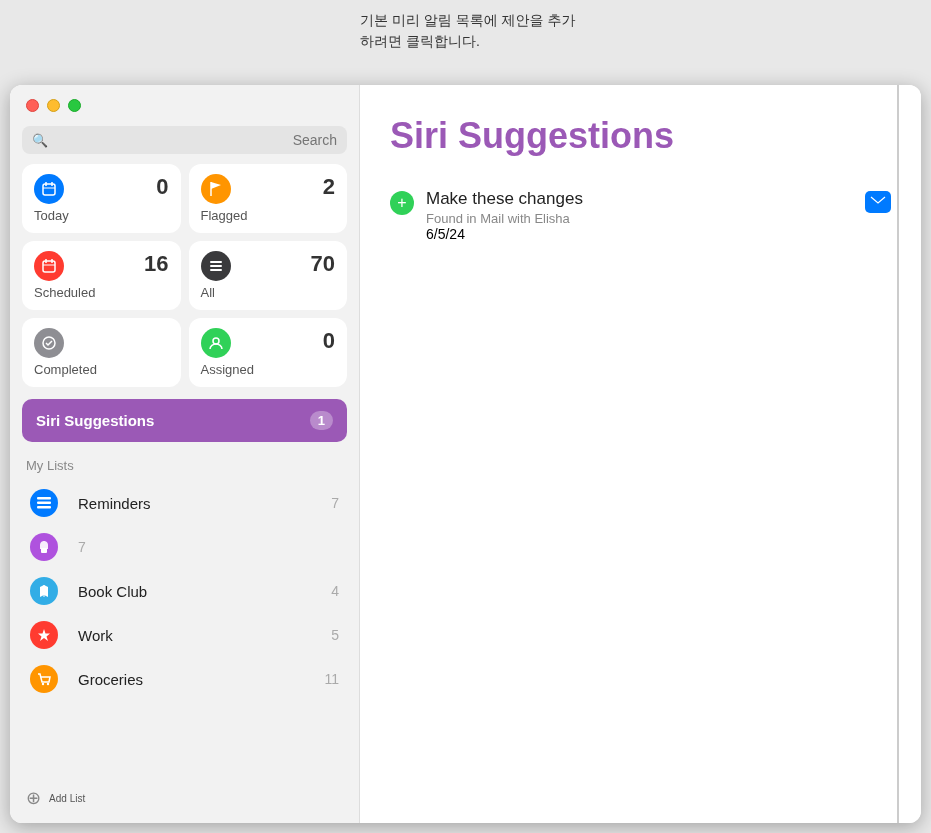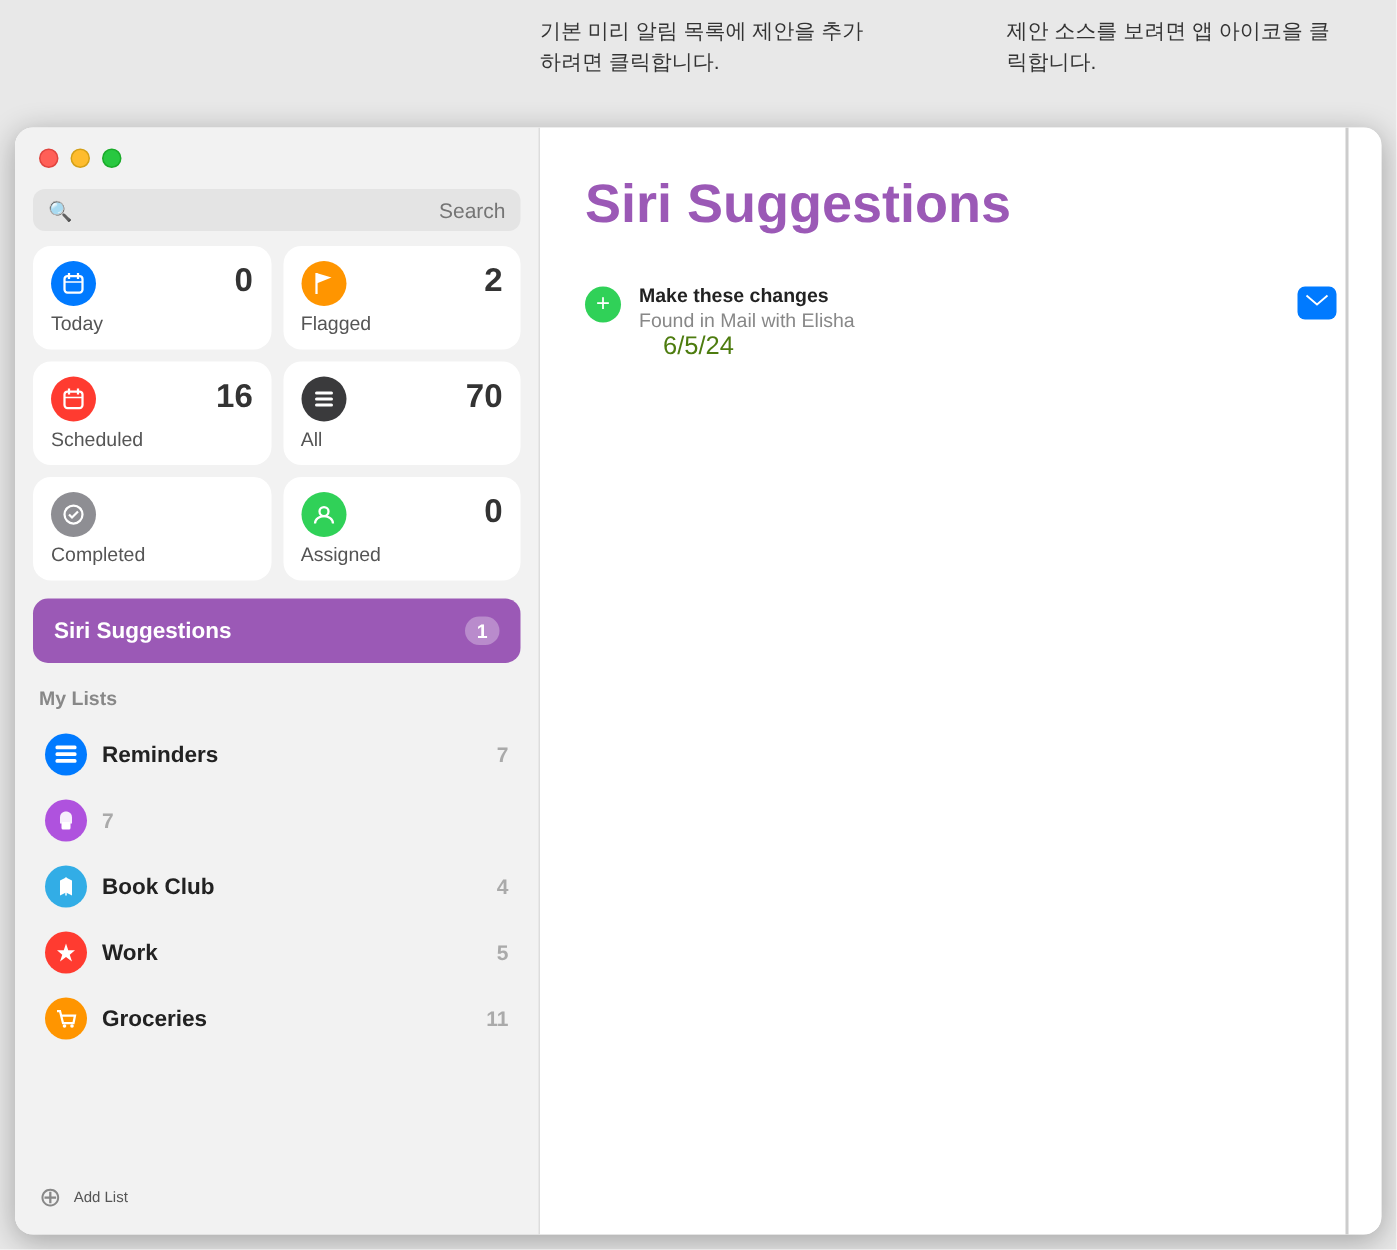--- a/index.html
+++ b/index.html
@@ -174,32 +174,31 @@
     }
 
     
     .my-lists-section {
       padding: 12px 16px 0;
       flex: 1;
       overflow-y: auto;
     }
     .section-title {
       font-size: 13px;
-      font-weight: 700;
+      font-weight: 400;
       color: #888;
       margin-bottom: 8px;
     }
     .list-item {
       display: flex;
       align-items: center;
       padding: 8px 4px;
       cursor: pointer;
       border-radius: 8px;
-      gap: 10px;
-      font-weight: bold;
+      gap: 20px;
     }
     .list-icon {
       width: 28px;
       height: 28px;
       border-radius: 50%;
       display: flex;
       align-items: center;
       justify-content: center;
       font-size: 14px;
       flex-shrink: 0;
@@ -269,33 +268,32 @@
     .add-btn-icon {
       color: white;
       font-size: 16px;
       font-weight: 300;
       line-height: 1;
     }
     .suggestion-details {
       flex: 1;
     }
     .suggestion-title {
-      font-size: 13px;
-      font-weight: 700;
+      font-size: 17px;
+      font-weight: 400;
       color: #222;
     }
     .suggestion-sub {
       font-size: 13px;
       color: #888;
       margin-top: 2px;
     }
     .suggestion-date {
-      font-size: 17px;
-      color: #4d7c0f;
-      margin-left: 16px;
+      font-size: 14px;
+      color: #000000;
     }
 
     
     .mail-badge {
       width: 26px;
       height: 22px;
       background: #007aff;
       border-radius: 5px;
       display: flex;
       align-items: center;
@@ -306,22 +304,20 @@
       width: 16px;
       height: 12px;
     }
   </style>
 </head>
 <body>
 
 <div class="tooltip-area">
   <div class="tooltip-left">기본 미리 알림 목록에 제안을
 추가하려면 클릭합니다.</div>
-  <div class="tooltip-right">제안 소스를 보려면 앱
-아이코을 클릭합니다.</div>
 </div>
 
 <div class="window">
 
   <div class="sidebar">
 
     <div class="titlebar">
       <span class="traffic-light tl-red"></span>
       <span class="traffic-light tl-yellow"></span>
       <span class="traffic-light tl-green"></span>

